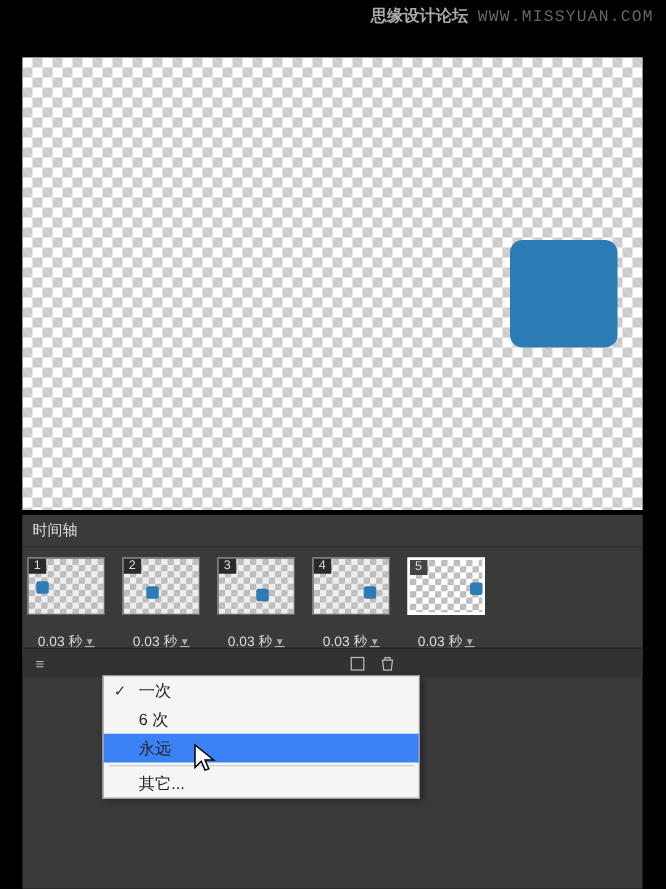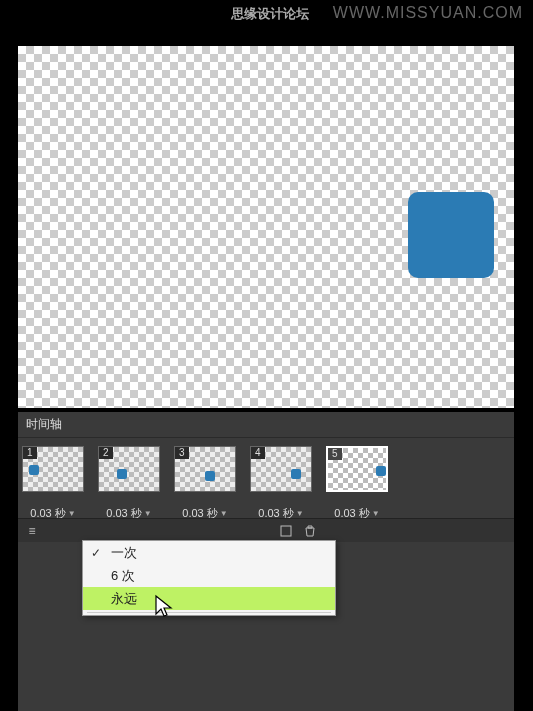--- a/index.html
+++ b/index.html
@@ -15,21 +15,21 @@
     }
     .watermark {
       position: absolute;
       top: 4px;
       right: 10px;
       font-size: 13px;
       color: #888;
       z-index: 100;
     }
     .watermark .main-text { color: #aaa; font-weight: bold; margin-top: 20px; }
-    .watermark .url { color: #666; font-size: 16px; margin-left: 20px; letter-spacing: 1px; }
+    .watermark .url { color: #666; font-size: 13px; margin-left: 4px; letter-spacing: 1px; font-family: Liberation Mono, monospace; }
 
     .canvas-area {
       position: absolute;
       top: 46px;
       left: 18px;
       width: 496px;
       height: 362px;
       background-image:
         linear-gradient(45deg, #ccc 25%, transparent 25%, transparent 75%, #ccc 75%),
         linear-gradient(45deg, #ccc 25%, transparent 25%, transparent 75%, #ccc 75%);
@@ -124,20 +124,21 @@
     .mini-square.p3 { top: 24px; left: 30px; }
     .mini-square.p4 { top: 22px; left: 40px; }
     .mini-square.p5 { top: 18px; left: 48px; }
     .frame-delay {
       margin-top: 14px;
       font-size: 11px;
       color: #ddd;
       display: flex;
       align-items: center;
       gap: 2px;
+      text-decoration: underline;
     }
     .delay-arrow { font-size: 8px; color: #aaa; }
 
     .toolbar {
       position: absolute;
       top: 106px;
       left: 0;
       width: 100%;
       height: 24px;
       background: #323232;
@@ -180,21 +181,21 @@
     .menu-item {
       display: flex;
       align-items: center;
       height: 23px;
       padding-left: 28px;
       font-size: 13px;
       color: #222;
       position: relative;
     }
     .menu-item.highlighted {
-      background: #bef264;
+      background: #3b82f6;
     }
     .menu-separator {
       height: 1px;
       background: #ccc;
       margin: 2px 4px;
     }
     .menu-check {
       position: absolute;
       left: 8px;
       color: #333;
@@ -302,18 +303,21 @@
       <span class="menu-check">✓</span>
       <span>一次</span>
     </div>
     <div class="menu-item">
       <span>6 次</span>
     </div>
     <div class="menu-item highlighted">
       <span>永远</span>
     </div>
     <div class="menu-separator"></div>
+    <div class="menu-item">
+      <span>其它...</span>
+    </div>
   </div>
 </div>
 
 <svg class="cursor" width="22" height="26" viewBox="0 0 22 26">
   <path d="M2 2 L2 20 L7 15 L10 22 L13 21 L10 14 L17 14 Z" fill="#fff" stroke="#000" stroke-width="1.2"></path>
 </svg>
 
 </body></html>

